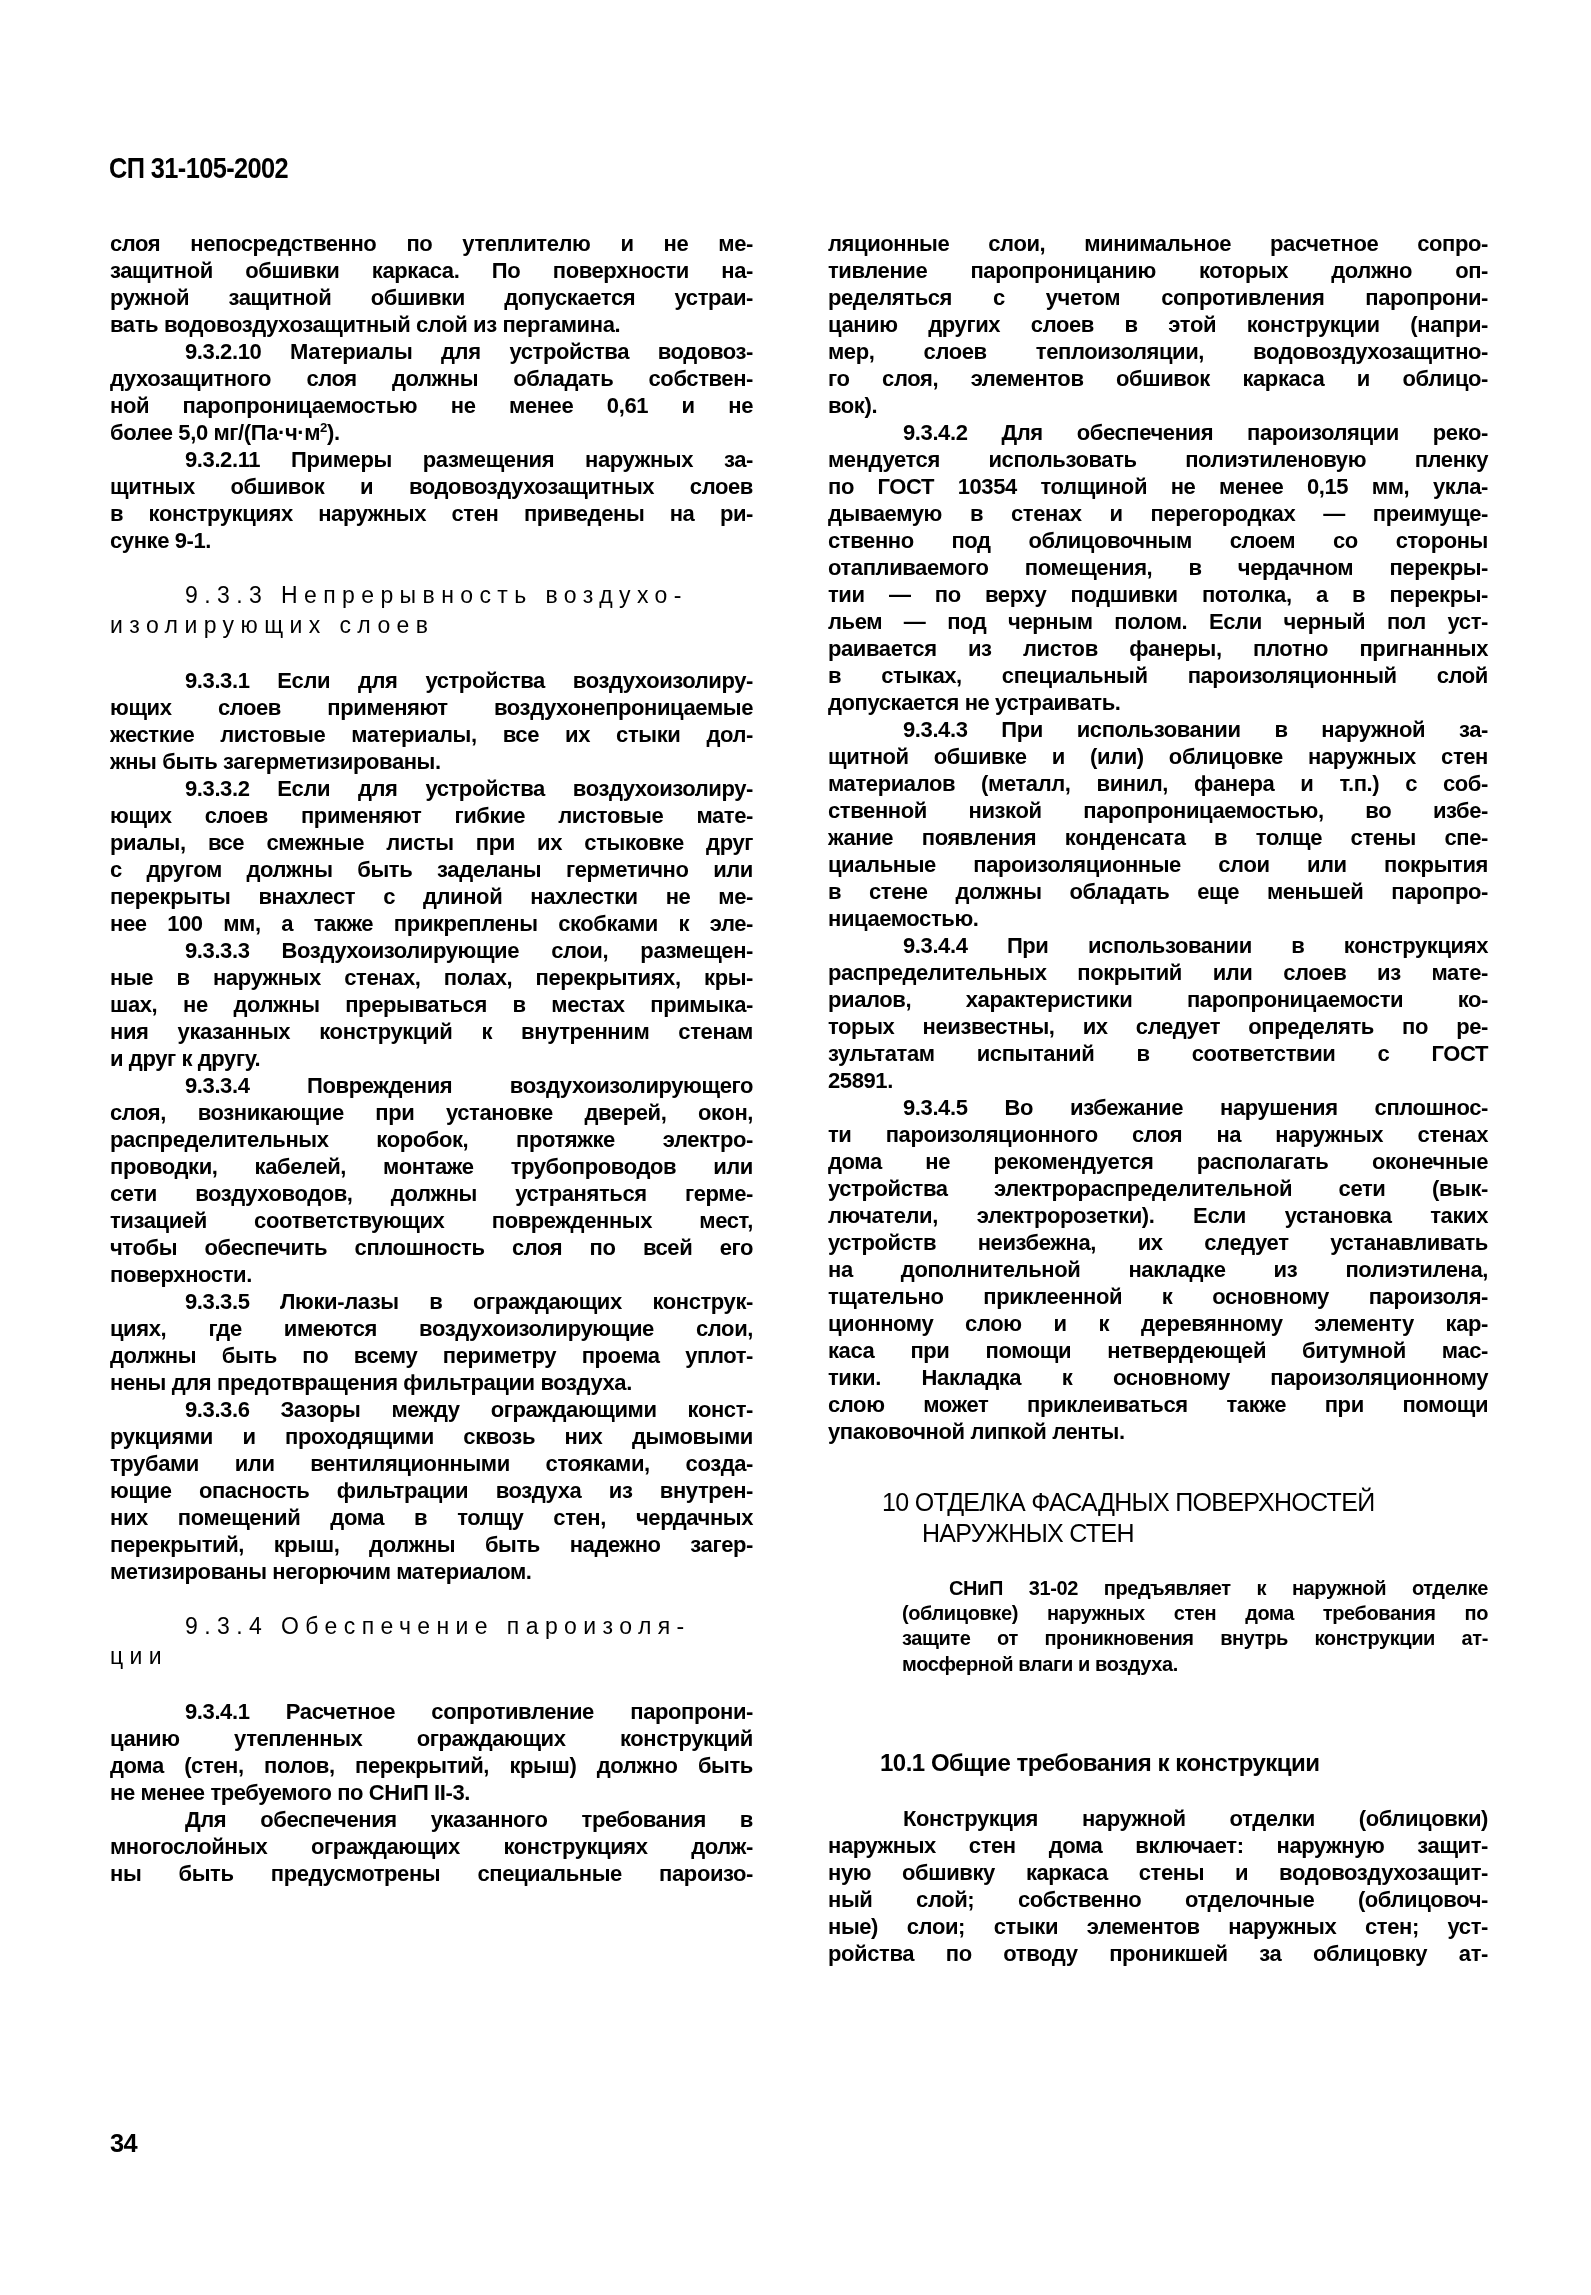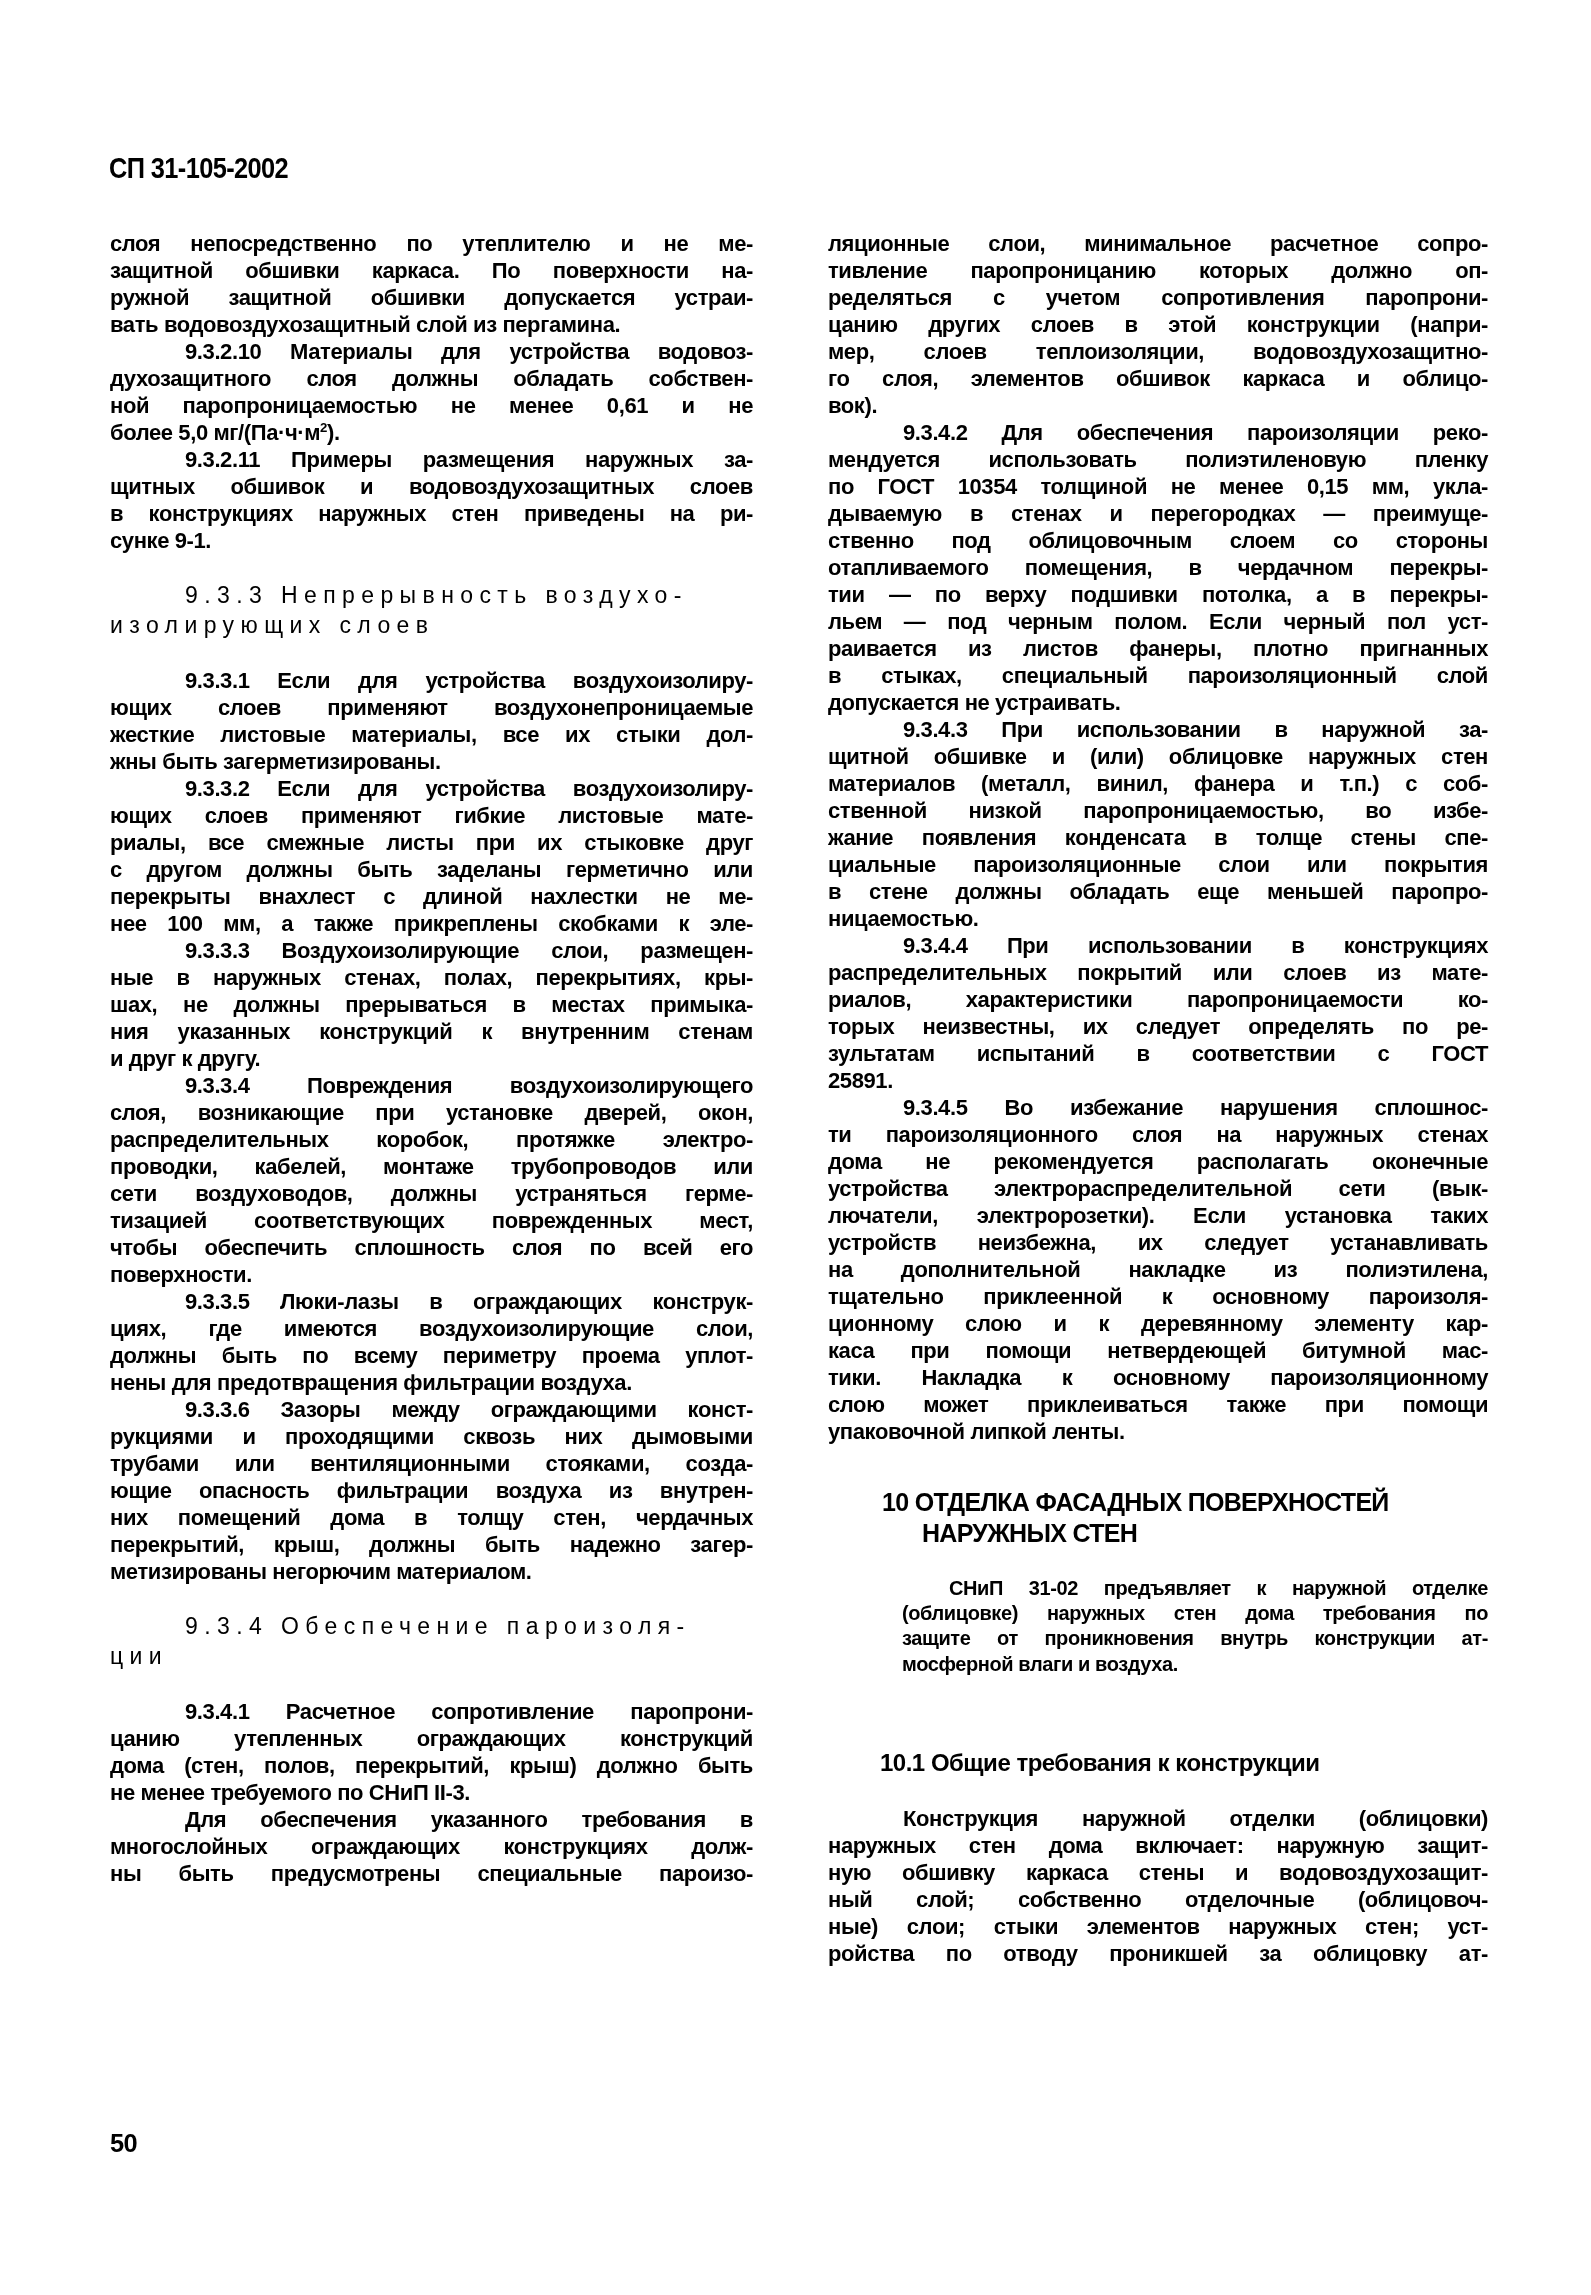--- a/index.html
+++ b/index.html
@@ -24,21 +24,21 @@
     .ln.last { text-align-last: left; }
     .ln.ind { padding-left: 75px; }
     .gap { height: 27px; }
     .gap-sm { height: 14.7px; }
     .spaced {
       font-weight: normal; font-size: 23px; letter-spacing: 6.4px; line-height: 29.5px; height: 29.5px;
       white-space: nowrap;
     }
     .spaced.ind { padding-left: 75px; }
     .h1 {
-      font-weight: 700; font-size: 25px; line-height: 31px; height: 31px;
+      font-weight: 400; font-size: 25px; line-height: 31px; height: 31px;
       white-space: nowrap; letter-spacing: -0.7px;
     }
     .h2 {
       font-weight: 900; font-size: 24px; line-height: 29.5px; height: 29.5px;
       white-space: nowrap; letter-spacing: -0.5px;
     }
     .sm .ln { font-size: 20px; line-height: 25.4px; height: 25.4px; }
     .sm { padding-left: 74px; }
     .page-number {
       position: absolute; left: 110px; top: 2129px;
@@ -216,14 +216,14 @@
   <div>
     <div class="ln ind">Конструкция наружной отделки (облицовки)</div>
     <div class="ln">наружных стен дома включает: наружную защит-</div>
     <div class="ln">ную обшивку каркаса стены и водовоздухозащит-</div>
     <div class="ln">ный слой; собственно отделочные (облицовоч-</div>
     <div class="ln">ные) слои; стыки элементов наружных стен; уст-</div>
     <div class="ln">ройства по отводу проникшей за облицовку ат-</div>
   </div>
 </div>
 
-<div class="page-number">50</div>
+<div class="page-number">34</div>
 
 
 </body></html>

